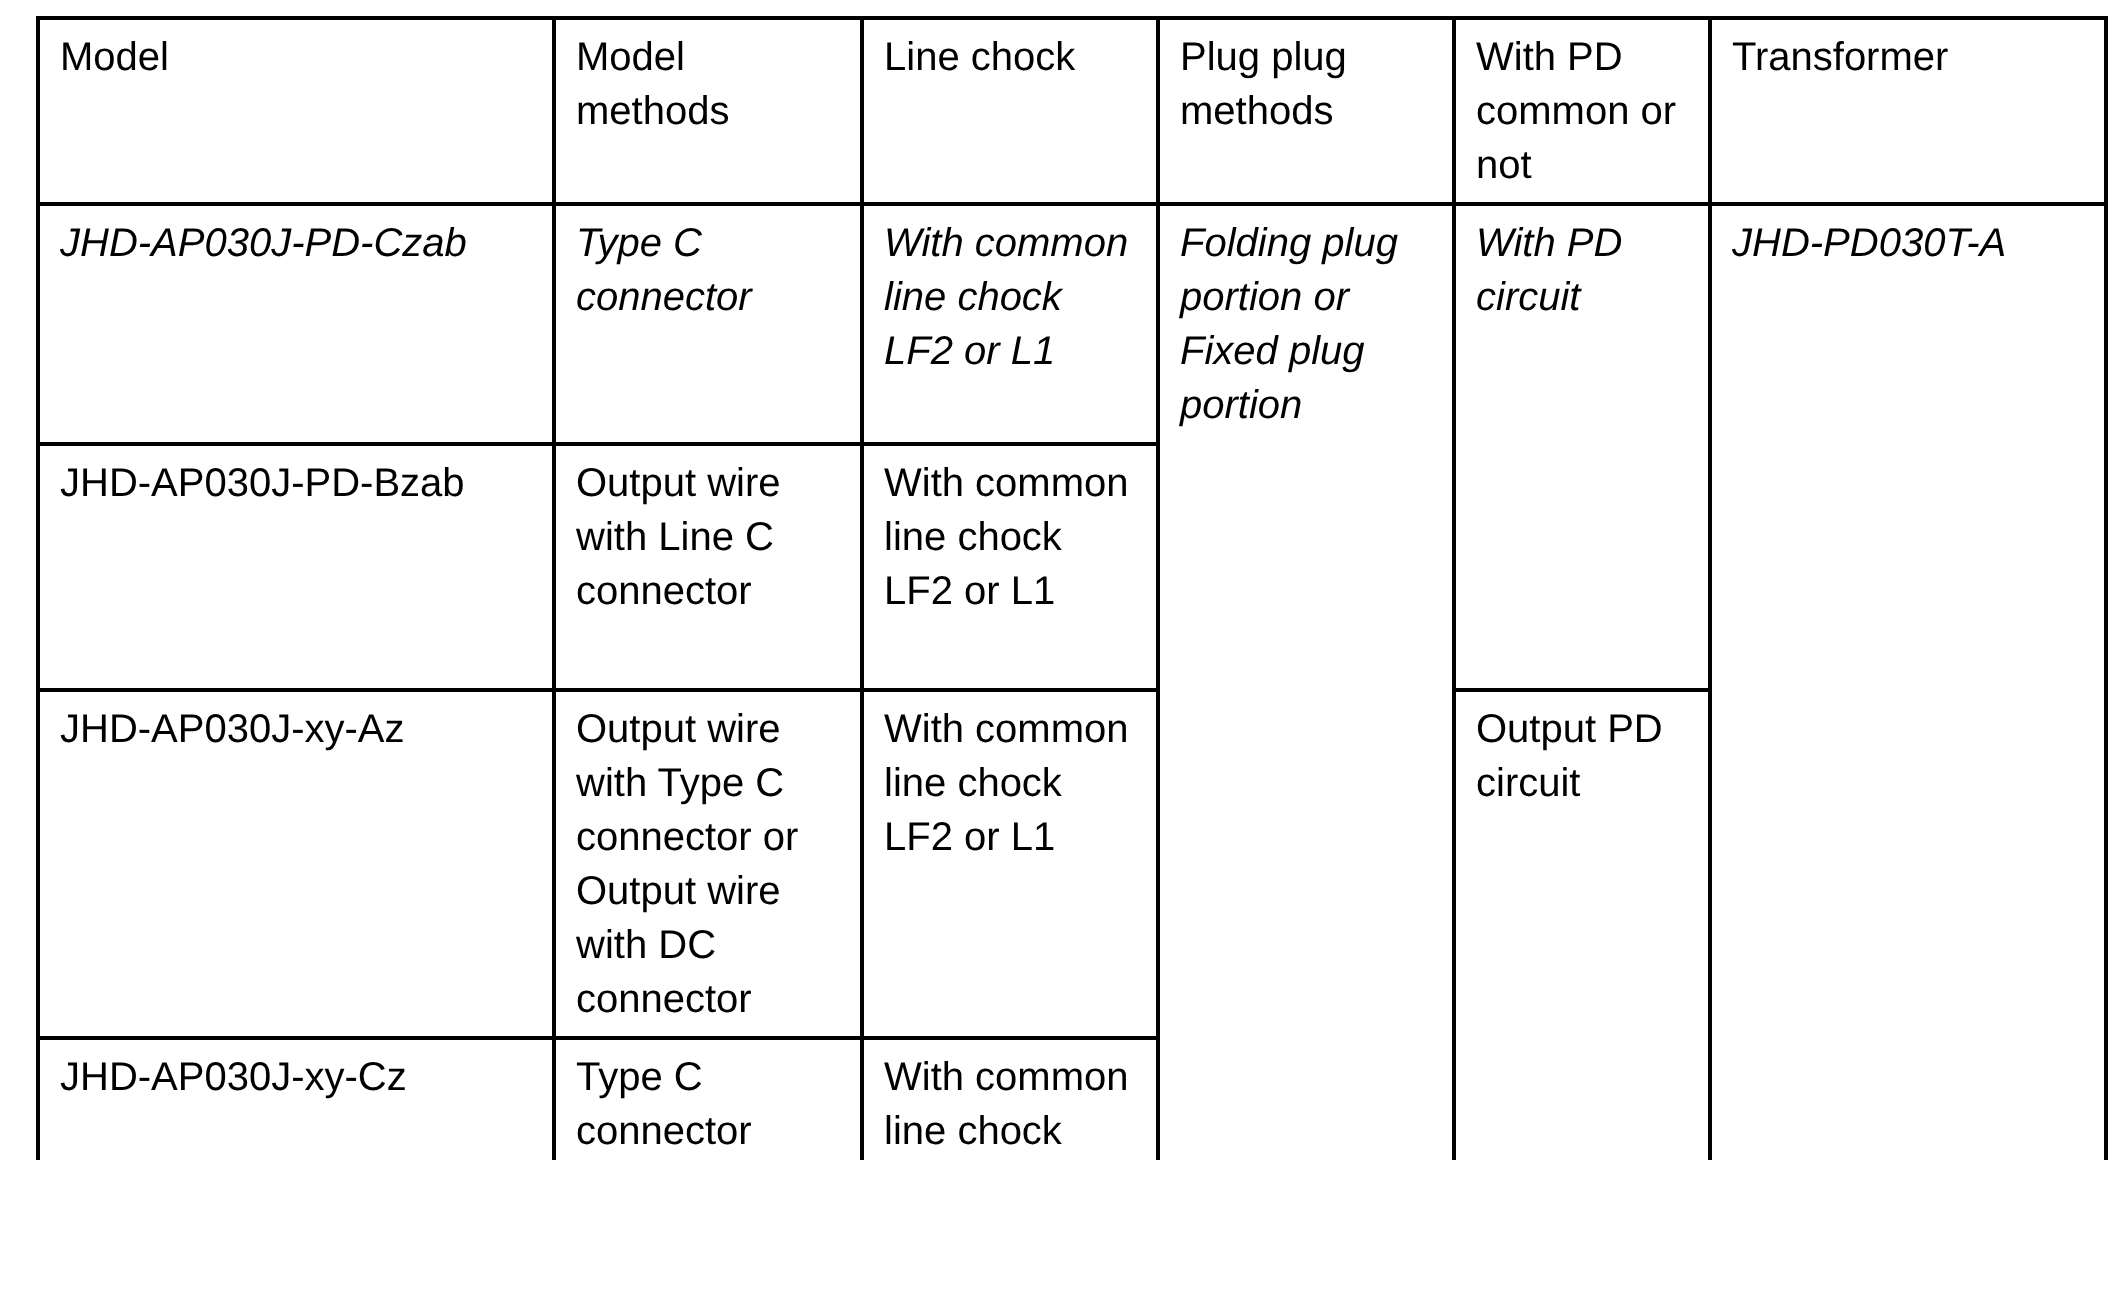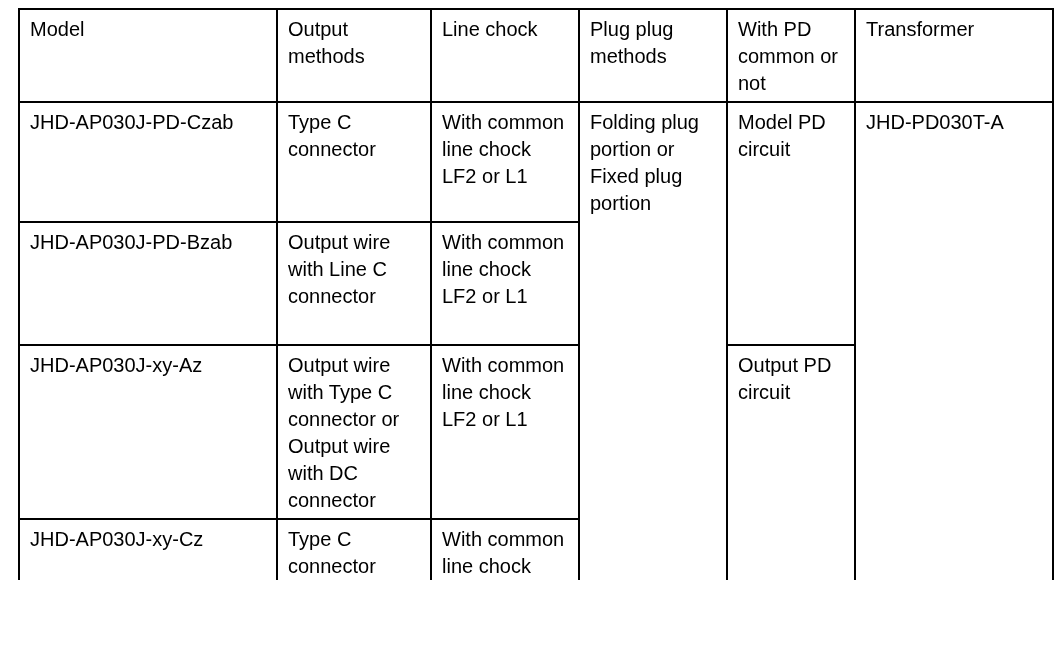--- a/index.html
+++ b/index.html
@@ -34,21 +34,21 @@
     line-height: 27px;
     padding: 6px 10px 4px 10px;
     overflow: hidden;
     word-wrap: break-word;
   }
   
   td.col-chock, th.col-chock { padding-right: 30px; margin-top: 36px; }
   td.col-pd,    th.col-pd    { padding-right: 18px; }
 
   tr.r-head { height: 90px; }
-  tr.r1 { height: 120px; }
+  tr.r1 { height: 120px; font-style: italic; }
   tr.r2 { height: 123px; }
   tr.r3 { height: 172px; }
   tr.r4 { height: 115px; }
 
   .bottom-rule {
     position: absolute;
     left: 0;
     top: 629px;
     width: 1053px;
     height: 5px;
@@ -66,33 +66,33 @@
       <col style="width:154px">
       <col style="width:148px">
       <col style="width:148px">
       <col style="width:128px">
       <col style="width:198px">
     </colgroup>
 
     <tbody>
         <tr class="r-head">
       <th>Model</th>
-      <th>Output methods</th>
+      <th>Model methods</th>
       <th class="col-chock">Line chock</th>
       <th>Plug plug methods</th>
       <th class="col-pd">With PD common or not</th>
       <th>Transformer</th>
     </tr>
 
     <tr class="r1">
       <td>JHD-AP030J-PD-Czab</td>
       <td>Type C connector</td>
       <td class="col-chock">With common line chock LF2 or L1</td>
       <td rowspan="4">Folding plug portion or Fixed plug portion</td>
-      <td rowspan="2" class="col-pd">Model PD circuit</td>
+      <td rowspan="2" class="col-pd">With PD circuit</td>
       <td rowspan="4">JHD-PD030T-A</td>
     </tr>
 
     <tr class="r2">
       <td>JHD-AP030J-PD-Bzab</td>
       <td>Output wire with Line C connector</td>
       <td class="col-chock">With common line chock LF2 or L1</td>
     </tr>
 
     <tr class="r3">

